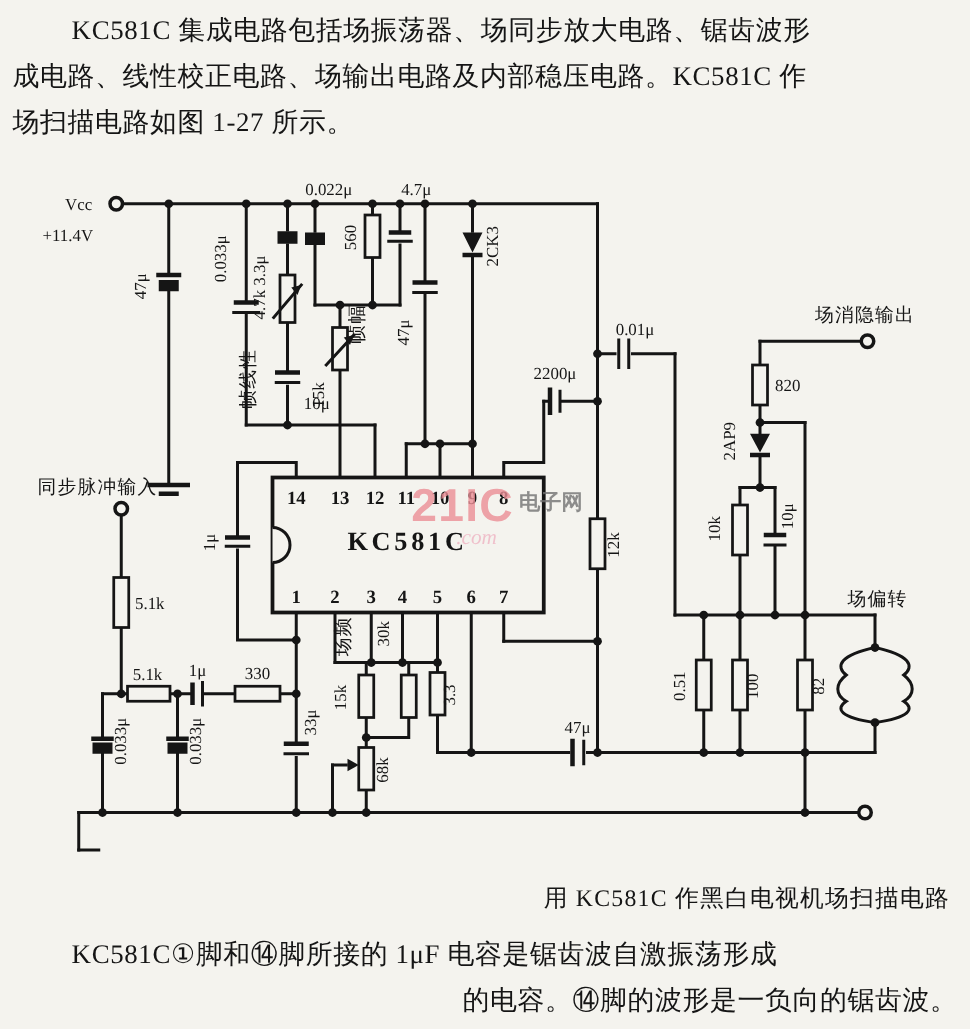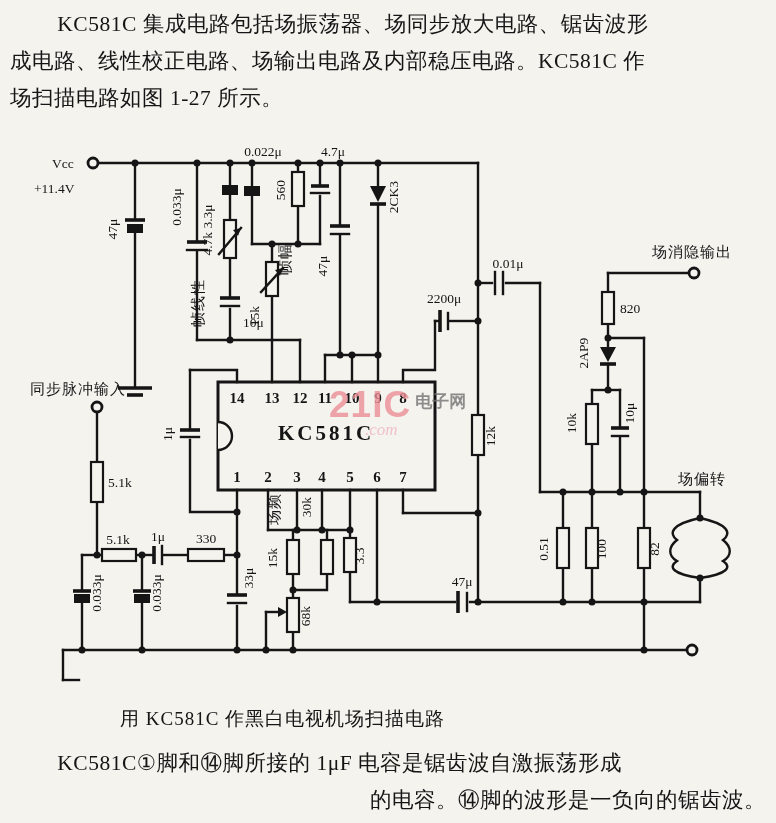--- a/index.html
+++ b/index.html
@@ -1,21 +1,21 @@
 <!DOCTYPE html>
 <html><head>
 <meta charset="utf-8">
 <style>
   html,body{margin:0;padding:0;background:#888;}
   .page{position:relative;width:776px;height:823px;background:#f4f3ee;
         font-family:"Liberation Serif",serif;color:#151515;overflow:hidden;}
   .para{position:absolute;left:10px;width:756px;font-size:21.5px;line-height:37px;
         letter-spacing:.5px;white-space:nowrap;}
   .indent{text-indent:2.2em;}
-  .caption{position:absolute;top:706px;left:120px;width:640px;text-align:left;
+  .caption{position:absolute;top:706px;left:120px;width:640px;text-align:right;
            font-size:19px;letter-spacing:1px;}
   .wm{position:absolute;left:317px;top:386px;opacity:.8;pointer-events:none;
       font-family:"Liberation Sans",sans-serif;line-height:1;}
   .wm .t1{font-size:37px;font-weight:bold;color:#ec8e96;letter-spacing:1px;margin-left:12px;}
   .wm .t2{font-size:17px;color:#737373;font-weight:bold;margin-left:4px;vertical-align:10px;}
   .wm .t3{display:block;font-size:17px;font-style:italic;color:#efb4c3;margin:-2px 0 0 48px;
           font-family:"Liberation Serif",serif;}
   svg text{fill:#151515;}
   .lb{font:13.5px "Liberation Serif",serif;}
   .lbc{font:15px "Liberation Serif",serif;letter-spacing:1px;}

